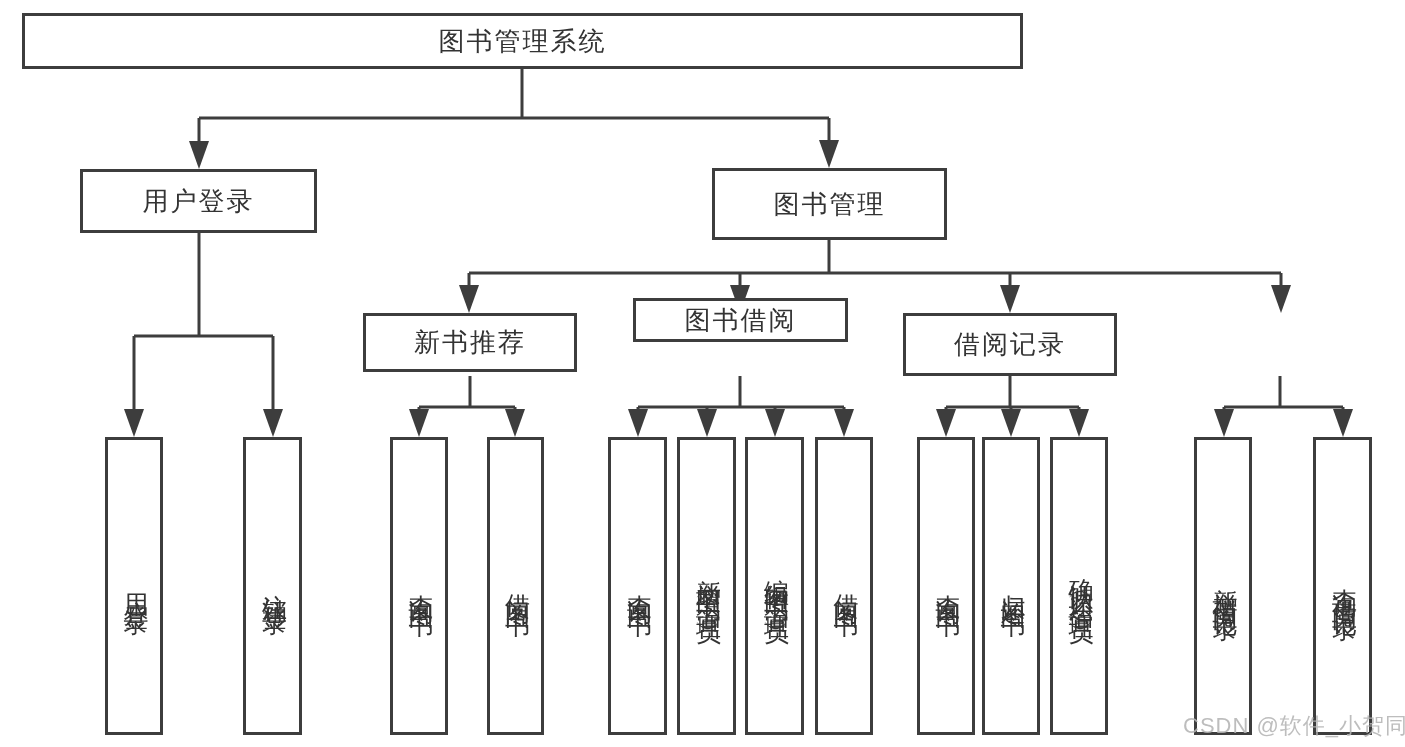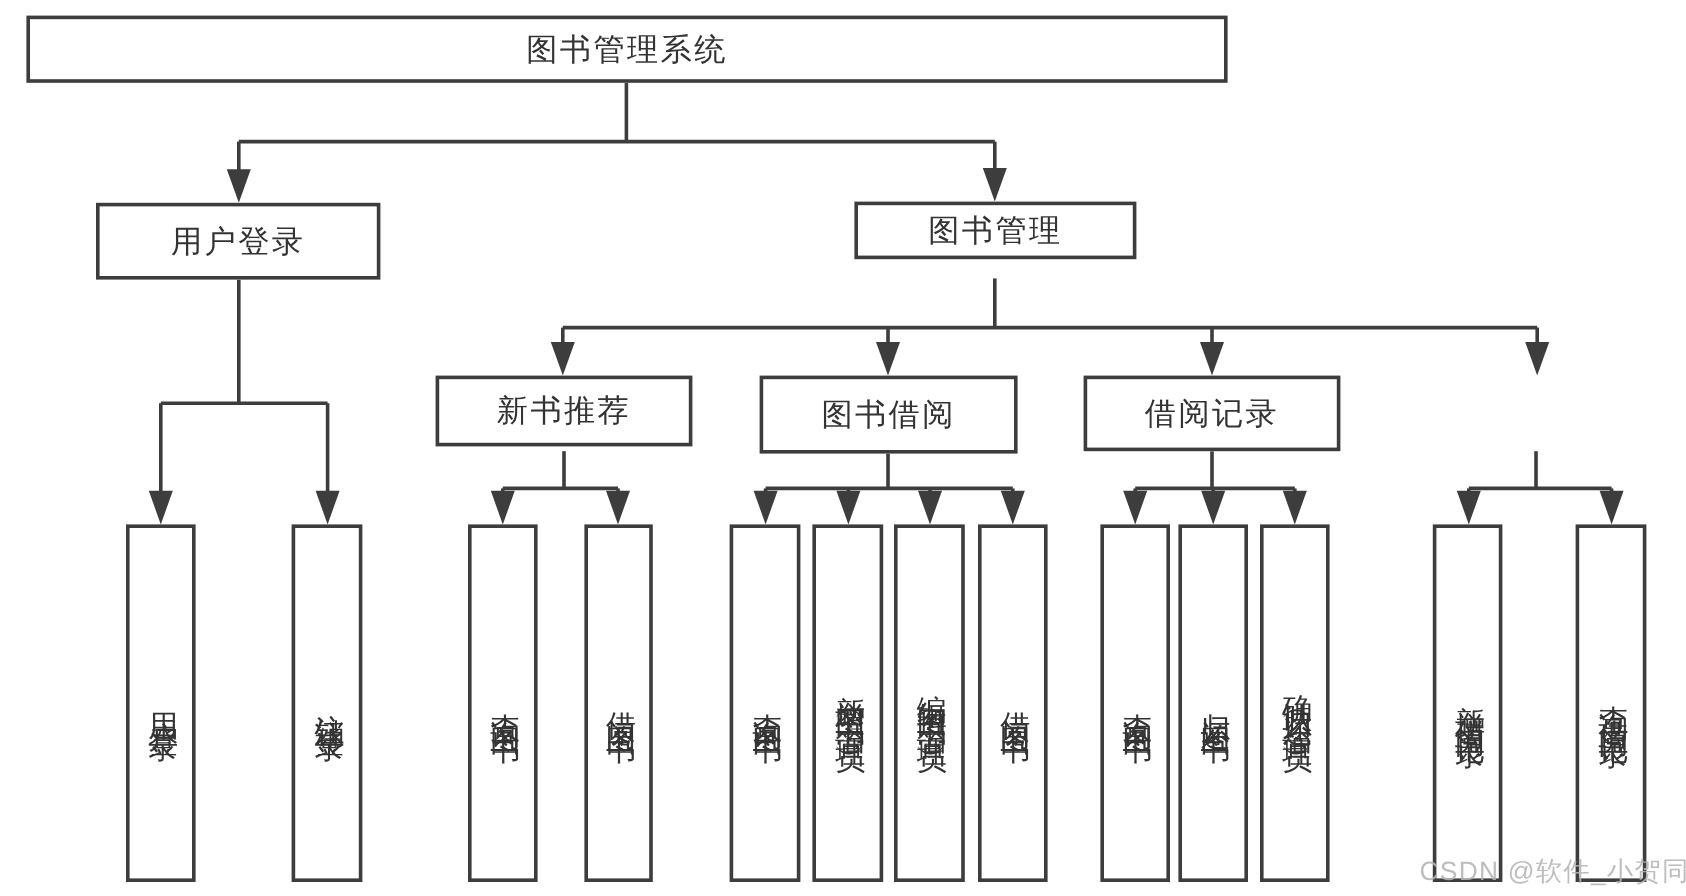--- a/index.html
+++ b/index.html
@@ -114,29 +114,29 @@
     </svg>
 
   <div class="node h" style="left:22px;top:13px;width:1001px;height:56px">
     <span>图书管理系统</span>
   </div>
 
   <div class="node h" style="left:80px;top:169px;width:237px;height:64px">
     <span>用户登录</span>
   </div>
 
-  <div class="node h" style="left:712px;top:168px;width:235px;height:48px">
+  <div class="node h" style="left:712px;top:168px;width:235px;height:72px">
     <span>图书管理</span>
   </div>
 
   <div class="node h" style="left:363px;top:313px;width:214px;height:59px">
     <span>新书推荐</span>
   </div>
 
-  <div class="node h" style="left:633px;top:313px;width:215px;height:65px">
+  <div class="node h" style="left:633px;top:298px;width:215px;height:44px">
     <span>图书借阅</span>
   </div>
 
   <div class="node h" style="left:903px;top:313px;width:214px;height:63px">
     <span>借阅记录</span>
   </div>
 
 
   <div class="node leaf" style="left:105px;top:437px;width:58px;height:298px">
     <span>用户登录</span>

